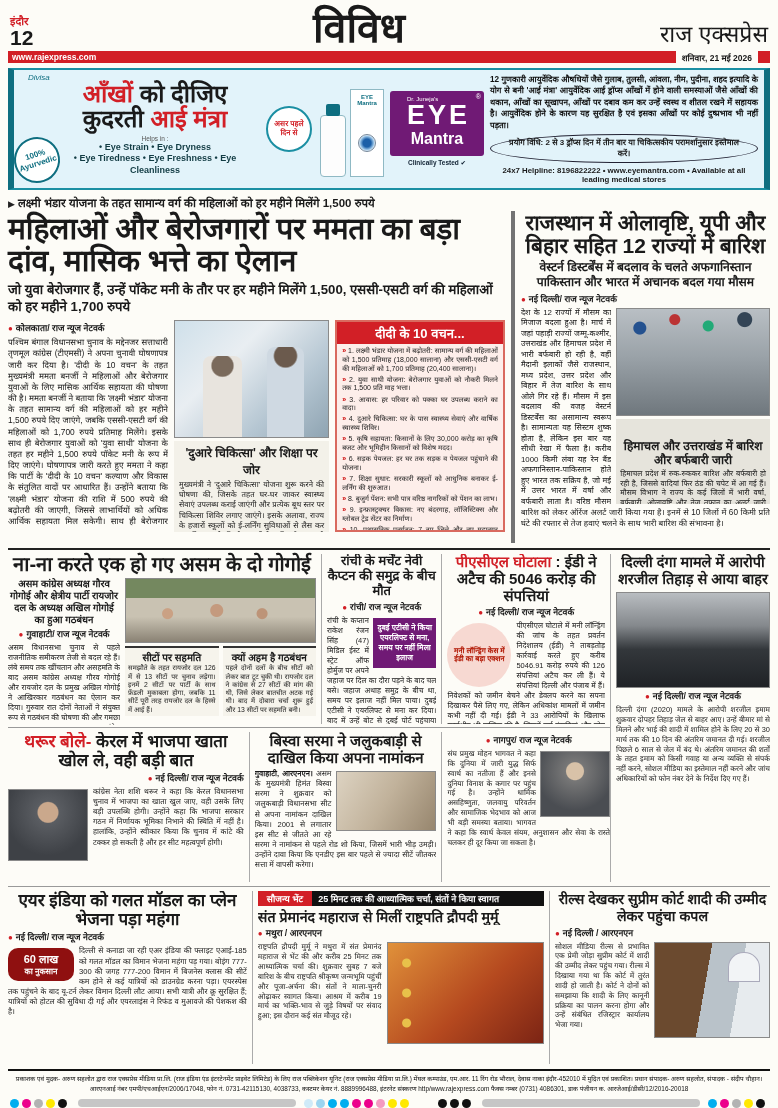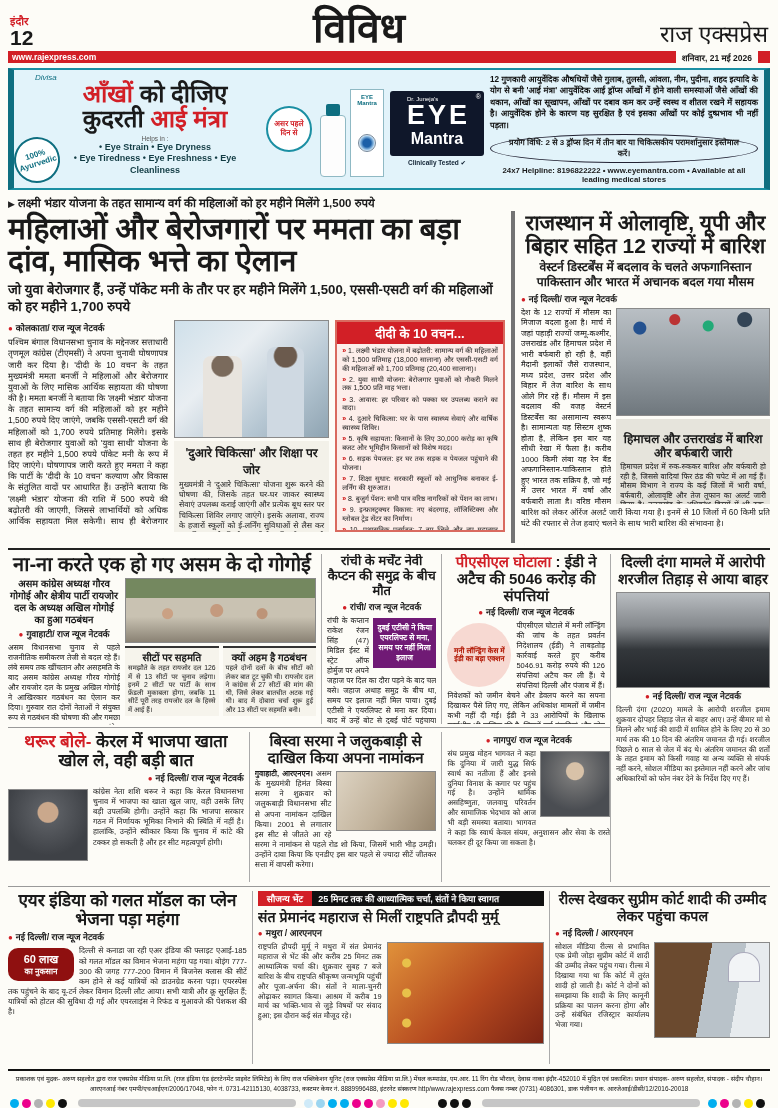--- a/index.html
+++ b/index.html
@@ -14,35 +14,35 @@
   .mast-center { flex:1; text-align:center; font-size:41px; font-weight:800; line-height:.95; }
   .mast-right { width:170px; text-align:right; font-size:23px; font-weight:400; line-height:1; padding-bottom:2px; }
   .mast-bar { display:flex; align-items:center; height:14px; margin-top:2px; }
   .red-bar { flex:1; background:#d21f26; color:#fff; font-size:8.5px; font-weight:bold; height:12px; display:flex; align-items:center; padding-left:4px; }
   .mast-date { font-size:8.5px; font-weight:bold; padding:0 6px; white-space:nowrap; }
   .red-sq { width:12px; height:12px; background:#d21f26; }
 
   
   .ad { height:122px; margin-top:4px; border:2px solid #1b8fa3; border-left:6px solid #0e6e80; border-right:6px solid #0e6e80; background:#e2f3fa; display:flex; align-items:center; gap:6px; padding:4px 6px; }
   .ad-left { width:240px; position:relative; padding-left:30px; }
-  .divisa { font-size:8px; color:#0e6e80; font-style:italic; position:absolute; top:-8px; left:15px; }
+  .divisa { font-size:8px; color:#0e6e80; font-style:italic; position:absolute; top:-8px; left:8px; }
   .ad-h1 { font-size:24px; font-weight:800; line-height:1.05; text-align:center; }
   .ad-h1 .red { color:#d21f26; }
   .helps { font-size:6.5px; text-align:center; color:#555; margin-top:3px; }
   .ben { font-size:9px; font-weight:bold; text-align:center; color:#123c44; line-height:1.3; }
   .badge { position:absolute; left:-6px; bottom:-6px; width:46px; height:46px; border:2px solid #0e6e80; border-radius:50%; transform:rotate(-18deg); display:flex; align-items:center; justify-content:center; text-align:center; font-size:8px; font-weight:bold; color:#0e6e80; background:#fff; line-height:1.1; padding:2px; }
   .burst { width:46px; height:46px; border-radius:50%; background:#fff; border:2px solid #1b8fa3; color:#d21f26; font-size:7.5px; font-weight:bold; display:flex; align-items:center; justify-content:center; text-align:center; padding:3px; flex-shrink:0; line-height:1.15; }
   .bottles { width:66px; height:104px; position:relative; flex-shrink:0; }
   .bottle { position:absolute; left:2px; bottom:4px; width:26px; height:62px; background:#fdfdfd; border:1px solid #8fb9c4; border-radius:4px; }
   .bottle::before { content:""; position:absolute; top:-12px; left:5px; width:14px; height:12px; background:#0e6e80; border-radius:2px; }
   .bbox { position:absolute; right:0; bottom:4px; width:34px; height:88px; background:#fff; border:1px solid #8fb9c4; text-align:center; font-size:6px; font-weight:bold; color:#0e6e80; padding-top:4px; }
   .eyedot { width:18px; height:18px; border-radius:50%; background:radial-gradient(circle,#1b5fa8 35%,#9cc6e8 60%,#fff 75%); margin:28px auto 0; border:1px solid #789; }
   .ad-logo { width:94px; flex-shrink:0; text-align:center; }
   .drj { font-size:6px; text-align:left; color:#fff; }
-  .logo-box { background:#0f172a; color:#fff; border-radius:3px; padding:5px 17px 7px; position:relative; }
+  .logo-box { background:#701a75; color:#fff; border-radius:3px; padding:5px 17px 7px; position:relative; }
   .logo-eye { font-size:27px; font-weight:800; letter-spacing:3px; line-height:1; }
   .logo-mantra { font-size:16px; font-weight:bold; line-height:1.2; }
   .logo-reg { position:absolute; top:2px; right:3px; font-size:7px; }
   .clin { font-size:6.5px; margin-top:3px; color:#123; font-weight:bold; }
   .ad-right { flex:1; display:flex; flex-direction:column; gap:3px; min-width:0; }
   .ad-body { font-size:8.2px; font-weight:600; line-height:1.4; text-align:justify; color:#101010; }
   .usage { align-self:center; border:1.5px solid #223; border-radius:50%; padding:3px 16px; font-size:8px; font-weight:bold; text-align:center; line-height:1.3; }
   .contact { font-size:7.8px; font-weight:bold; text-align:center; }
 
   
@@ -82,21 +82,21 @@
   .w-cols { display:flex; gap:5px; height:196px; }
   .wc1 { width:37%; }
   .wc1 .body { font-size:7.9px; height:100%; }
   .wc2 { width:63%; display:flex; flex-direction:column; gap:3px; }
   .rain-photo { height:108px; background:
       radial-gradient(circle at 15% 18%, #24518f 0 6px, rgba(0,0,0,0) 7px),
       radial-gradient(circle at 38% 10%, #b33 0 5px, rgba(0,0,0,0) 6px),
       radial-gradient(circle at 60% 16%, #2a7 0 5px, rgba(0,0,0,0) 6px),
       radial-gradient(circle at 84% 10%, #345 0 7px, rgba(0,0,0,0) 8px),
       linear-gradient(180deg,#b9bfc4 0%,#9aa2a8 45%,#6f777d 100%); }
-  .graybox { background:#e6e4dc; padding:13px 4px; flex:1; overflow:hidden; }
+  .graybox { background:#e6e4dc; padding:20px 4px; flex:1; overflow:hidden; }
   .graybox-t { font-size:12px; font-weight:800; text-align:center; line-height:1.18; }
   .graybox-b { font-size:7.5px; line-height:1.26; text-align:justify; margin-top:2px; }
   .w-note { font-size:8.2px; line-height:1.3; text-align:justify; margin-top:4px; overflow:hidden; height:40px; }
 
   
   .middle { display:flex; border-top:2px solid #222; margin-top:5px; padding-top:4px; height:334px; }
   .mb-left { width:79%; display:flex; flex-direction:column; }
   .mb-r1 { height:170px; display:flex; }
   .mb-r2 { flex:1; display:flex; border-top:1px solid #999; margin-top:3px; padding-top:4px; }
   .assam { width:52%; padding-right:5px; }

